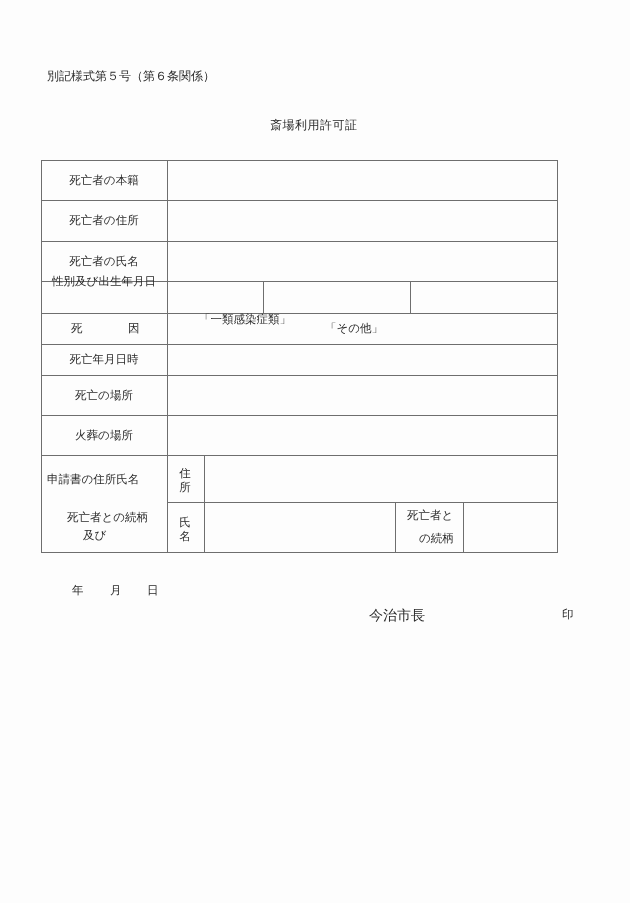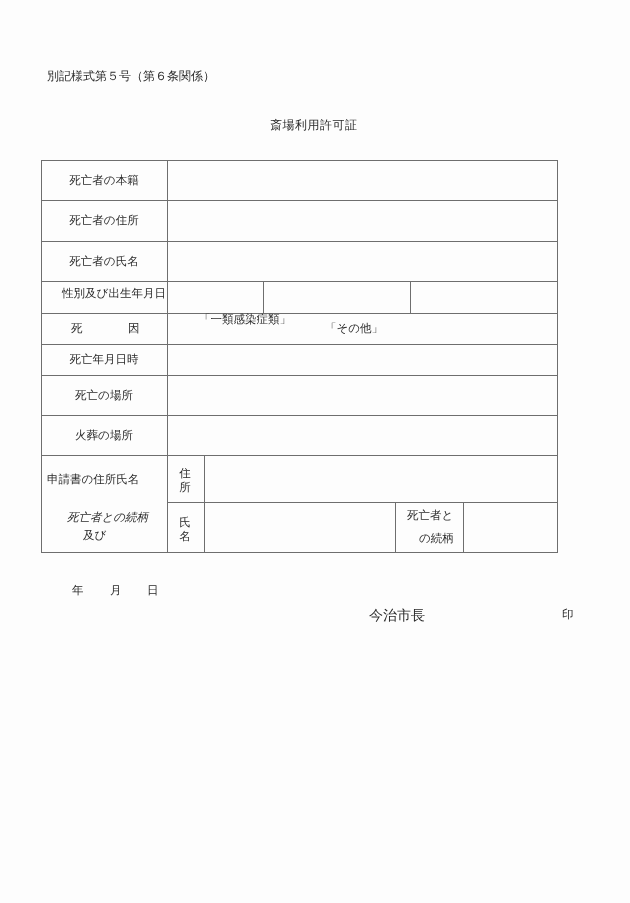--- a/index.html
+++ b/index.html
@@ -48,32 +48,32 @@
   <div class="line-v" style="left:516px;top:0;height:393px;"></div>
   <div class="line-v" style="left:222px;top:121px;height:32px;"></div>
   <div class="line-v" style="left:369px;top:121px;height:32px;"></div>
   <div class="line-v" style="left:163px;top:295px;height:97px;"></div>
   <div class="line-v" style="left:354px;top:342px;height:50px;"></div>
   <div class="line-v" style="left:422px;top:342px;height:50px;"></div>
 
   <div class="cell-text center" style="left:0;width:126px;top:13px;font-family:Liberation Serif, serif;">死亡者の本籍</div>
   <div class="cell-text center" style="left:0;width:126px;top:53px;">死亡者の住所</div>
   <div class="cell-text center" style="left:0;width:126px;top:94px;">死亡者の氏名</div>
-  <div class="cell-text center" style="left:0;width:126px;top:126px;margin-left:10px;">性別及び出生年月日</div>
+  <div class="cell-text center" style="left:0;width:126px;top:114px;">性別及び出生年月日</div>
   <div class="cell-text" style="left:30px;top:161px;">死</div>
   <div class="cell-text" style="left:87px;top:161px;">因</div>
   <div class="cell-text" style="left:158px;top:152px;">「一類感染症類」</div>
   <div class="cell-text" style="left:284px;top:161px;">「その他」</div>
   <div class="cell-text center" style="left:0;width:126px;top:192px;">死亡年月日時</div>
   <div class="cell-text center" style="left:0;width:126px;top:228px;">死亡の場所</div>
   <div class="cell-text center" style="left:0;width:126px;top:268px;">火葬の場所</div>
 
   <div class="cell-text" style="left:6px;top:312px;">申請書の住所氏名</div>
   <div class="cell-text" style="left:42px;top:325px;margin-top:43px;">及び</div>
-  <div class="cell-text" style="left:26px;top:350px;font-style:italic;">死亡者との続柄</div>
+  <div class="cell-text" style="left:26px;top:350px;">死亡者との続柄</div>
 
   <div class="vert" style="left:137px;top:306px;">
     <div>住</div>
     <div>所</div>
   </div>
   <div class="vert" style="left:137px;top:355px;">
     <div>氏</div>
     <div>名</div>
   </div>
 

